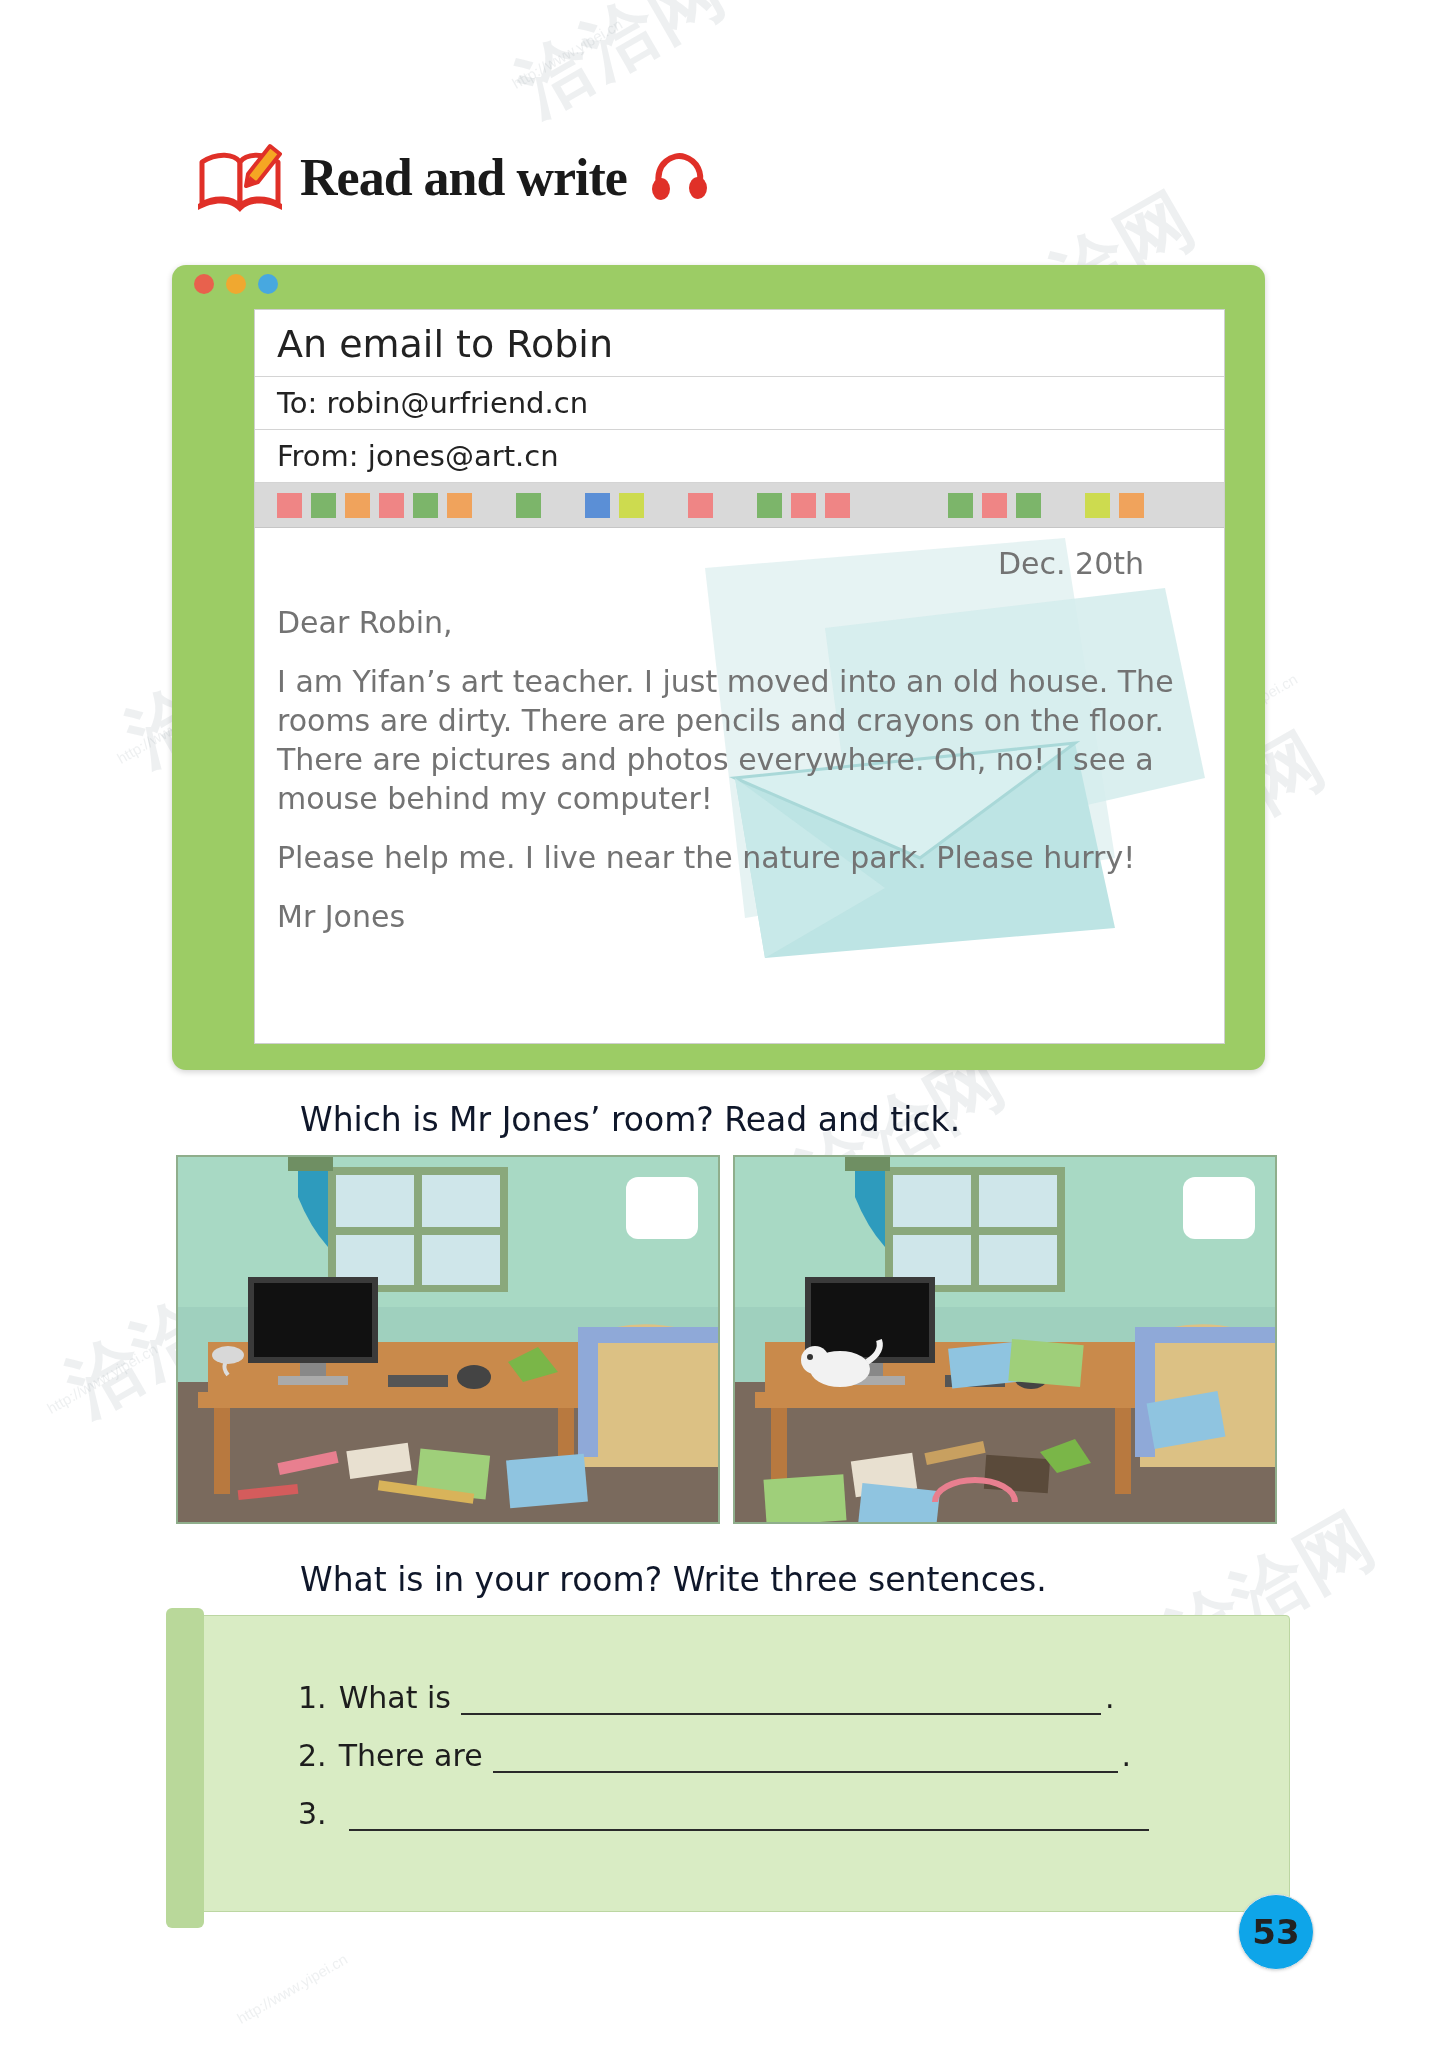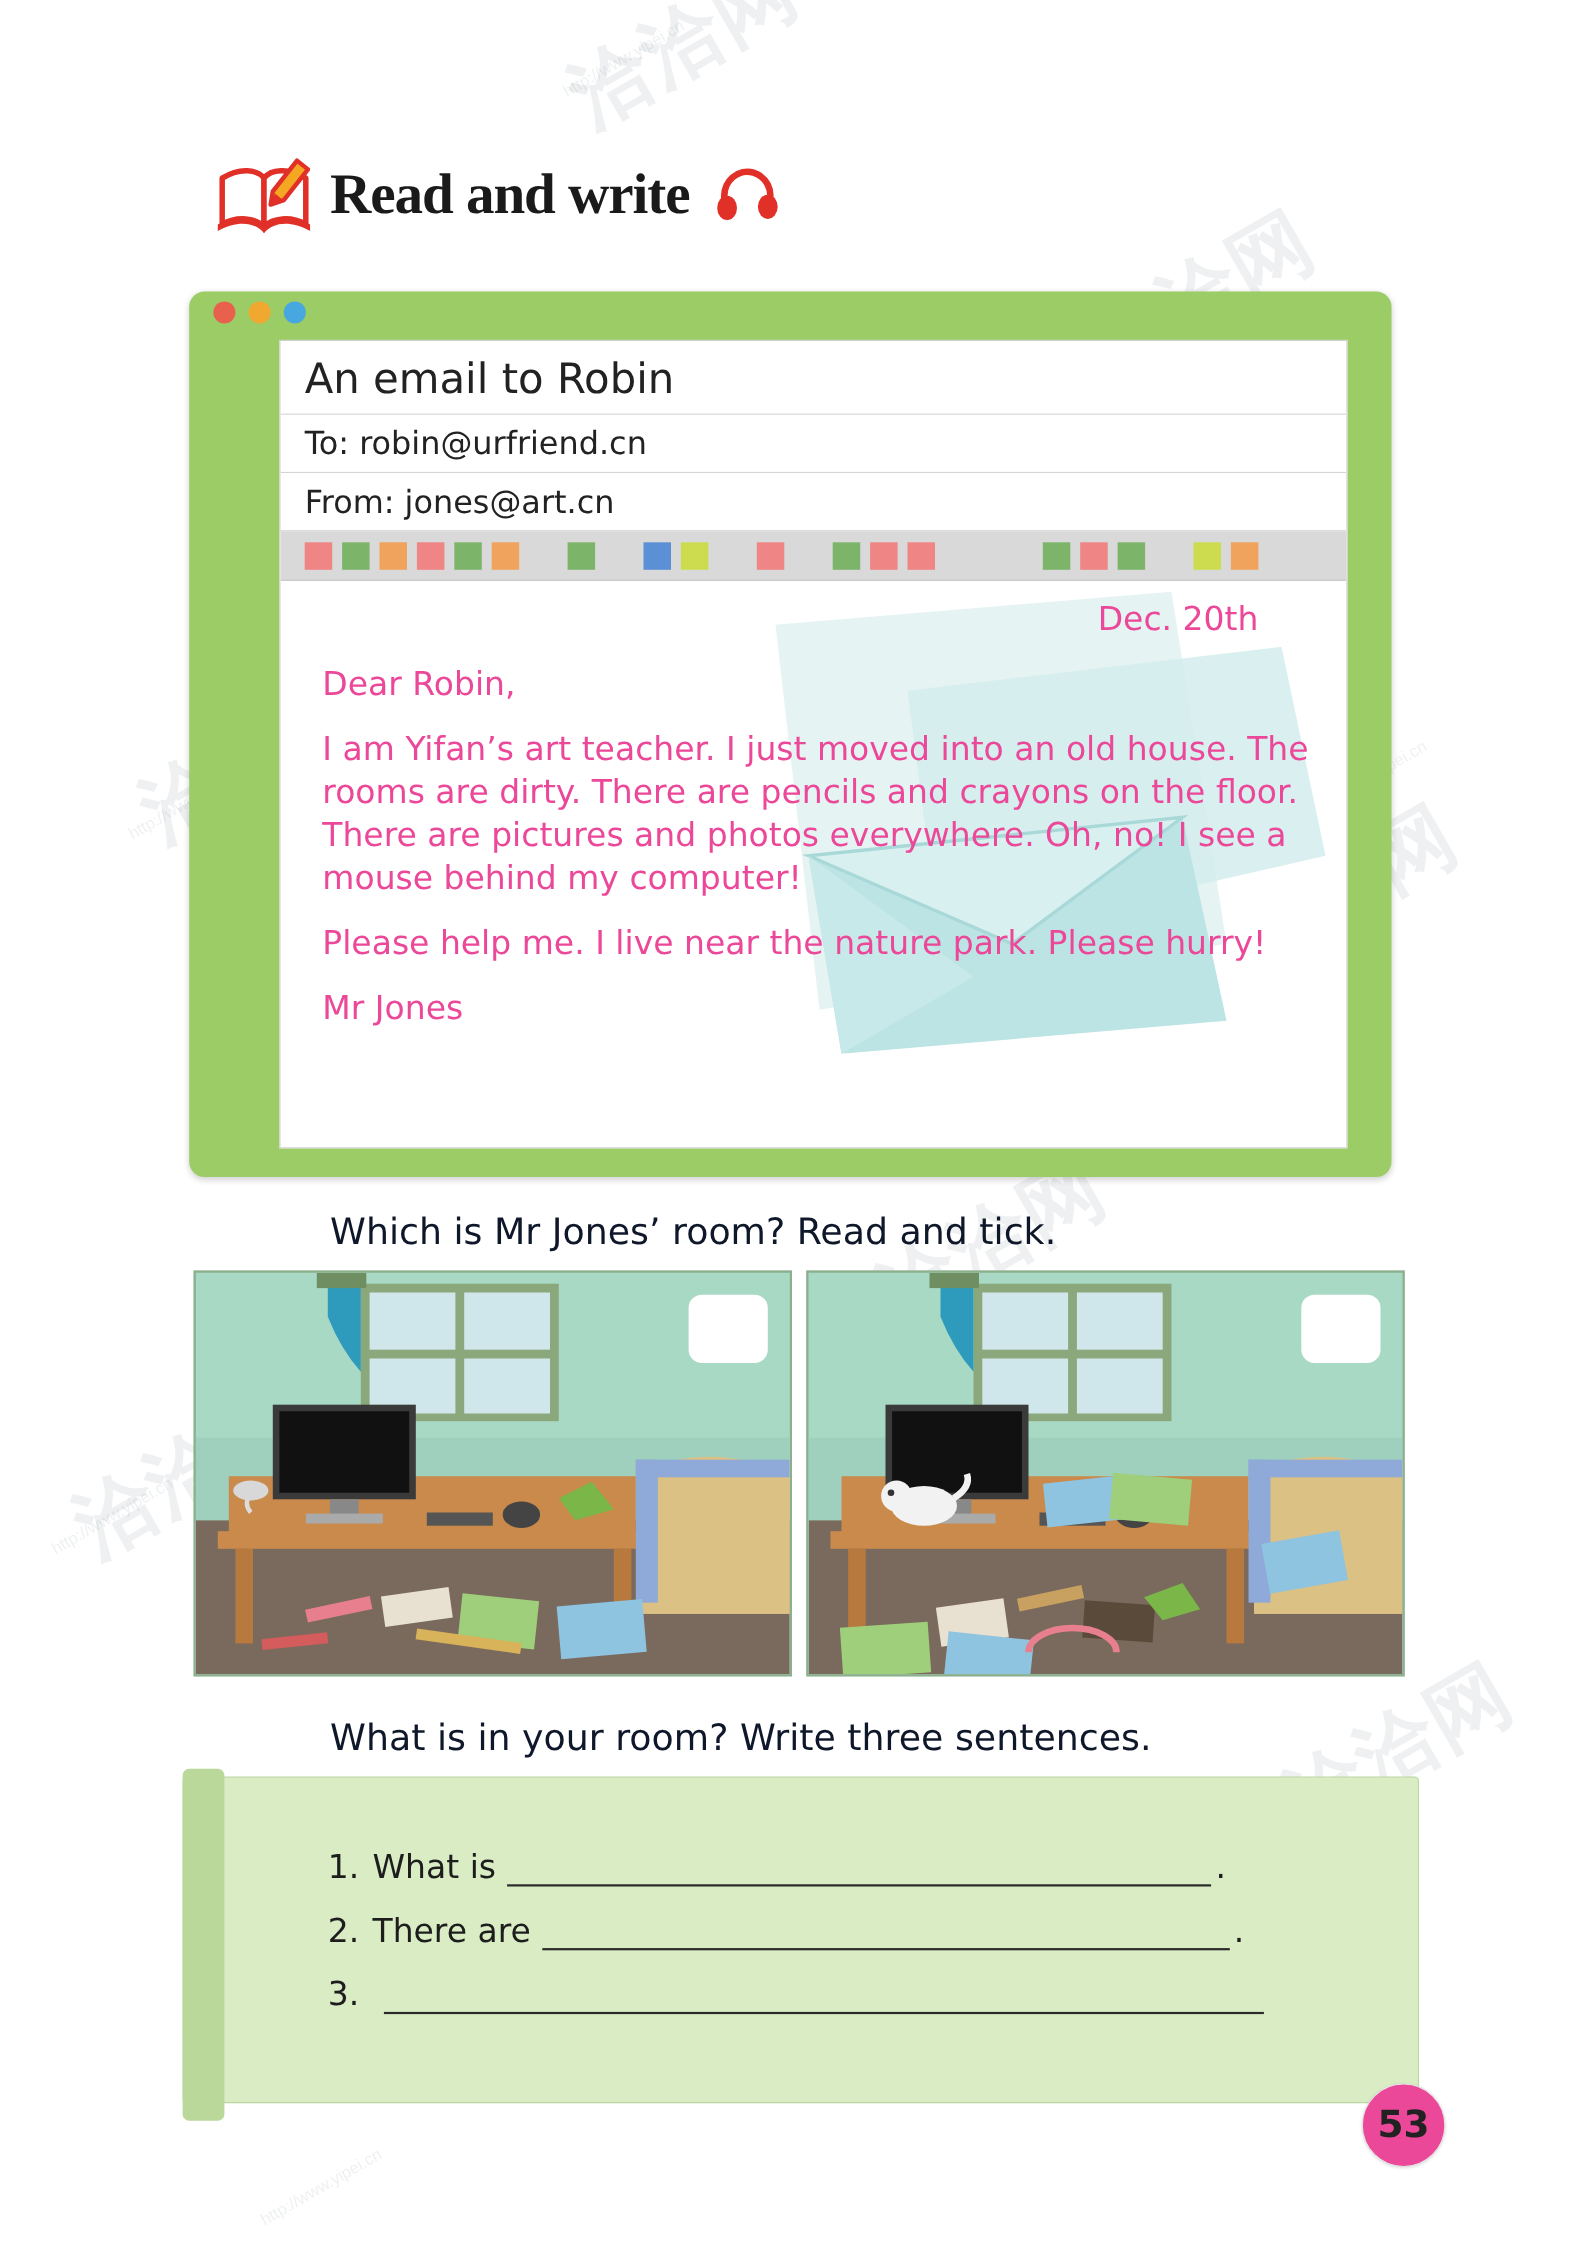--- a/index.html
+++ b/index.html
@@ -75,23 +75,23 @@
   .toolbar .gap{width:26px;}
 
   .letter-area{position:relative;height:450px;}
   
   .envelope{
     position:absolute;left:390px;top:0px;width:570px;height:430px;
     pointer-events:none;
   }
   .letter-text{
     position:relative;z-index:3;
-    padding:18px 34px 0 38px;
-    font-family:"DejaVu Sans", sans-serif;
-    color:#ec4899;
+    padding:18px 34px 0 22px;
+    font-family:"DejaVu Sans", sans-serif;
+    color:#737373;
   }
   .date{text-align:right;font-size:30px;padding-right:46px;margin-bottom:22px;}
   .para{font-size:30px;line-height:1.30;margin:0 0 20px 0;}
 
   
   .q-text{
     position:absolute;font-size:33px;color:#0f172a;
     font-family:"DejaVu Sans", sans-serif;
   }
   #q1{left:300px;top:1100px;}
@@ -128,21 +128,21 @@
   .num{margin-right:12px;}
   .blank{
     display:inline-block;border-bottom:2px solid #2a2a2a;
     height:30px;
   }
   .dotend{margin-left:4px;}
 
   .page-num{
     position:absolute;right:120px;bottom:78px;
     width:74px;height:74px;border-radius:50%;
-    background:#ec4899;border:1px solid #e3e3e3;
+    background:#0ea5e9;border:1px solid #e3e3e3;
     display:flex;align-items:center;justify-content:center;
     font-size:34px;font-weight:bold;color:#222;
     font-family:"DejaVu Sans", sans-serif;
     box-shadow:0 1px 3px rgba(0,0,0,0.15);
   }
 </style>
 </head>
 <body>
 
 <div class="page">

